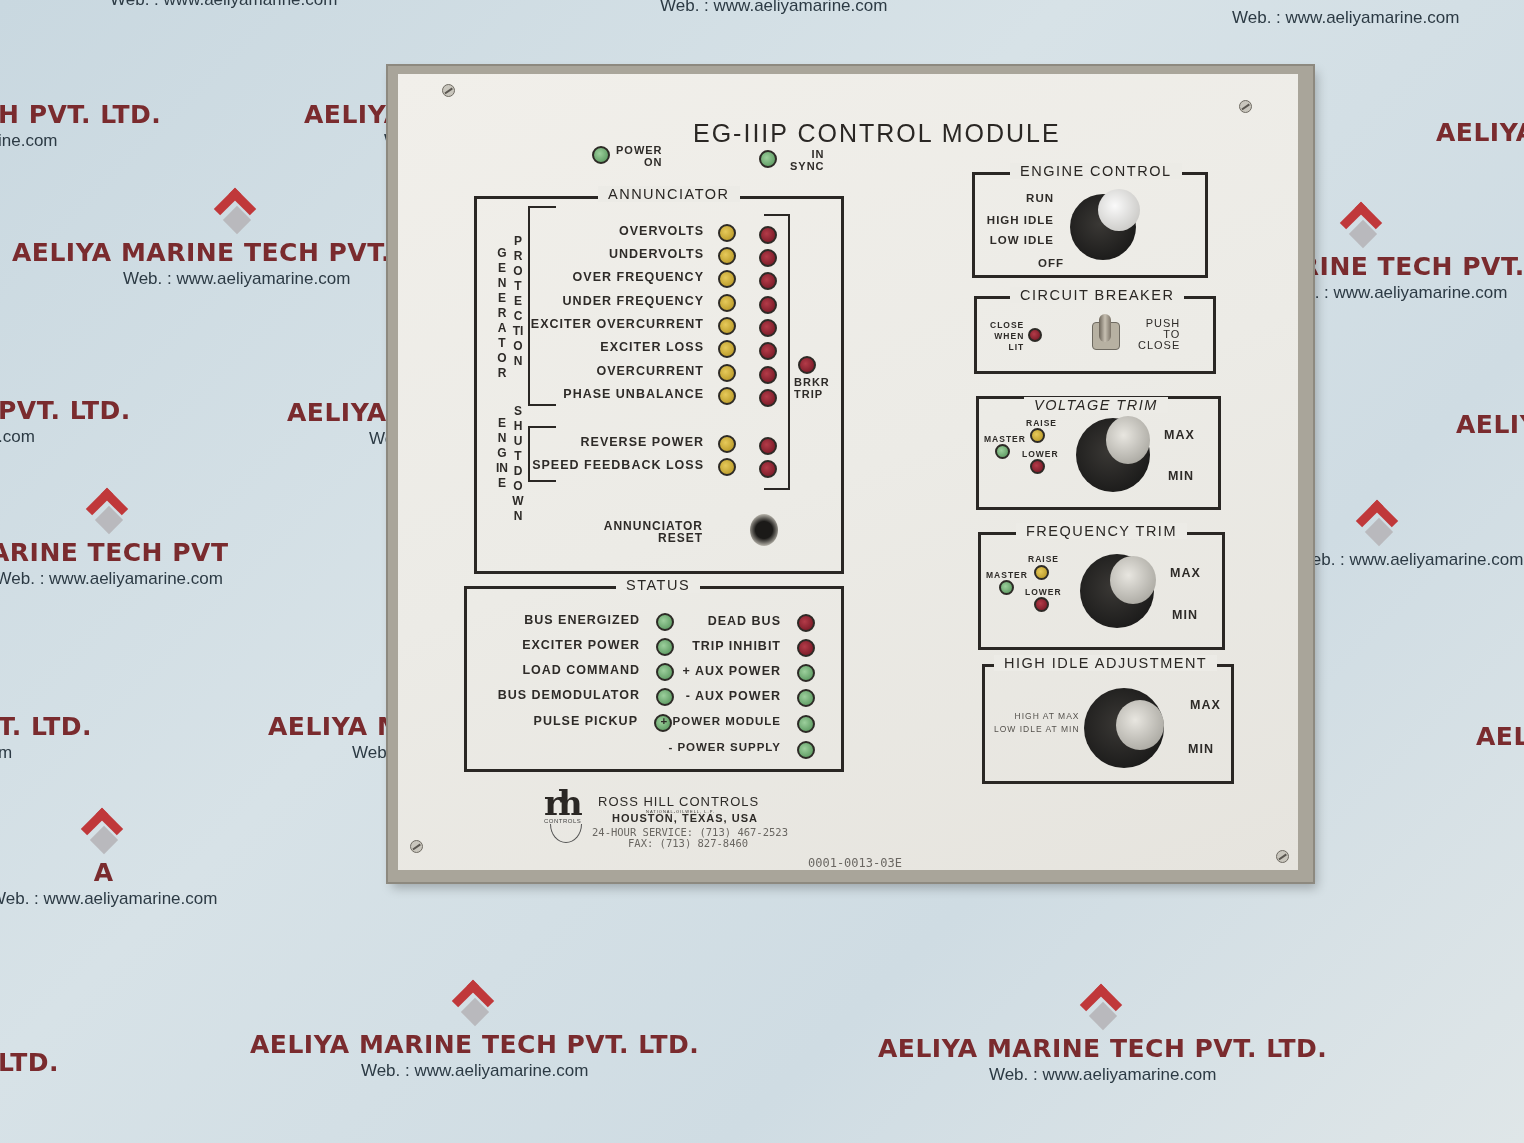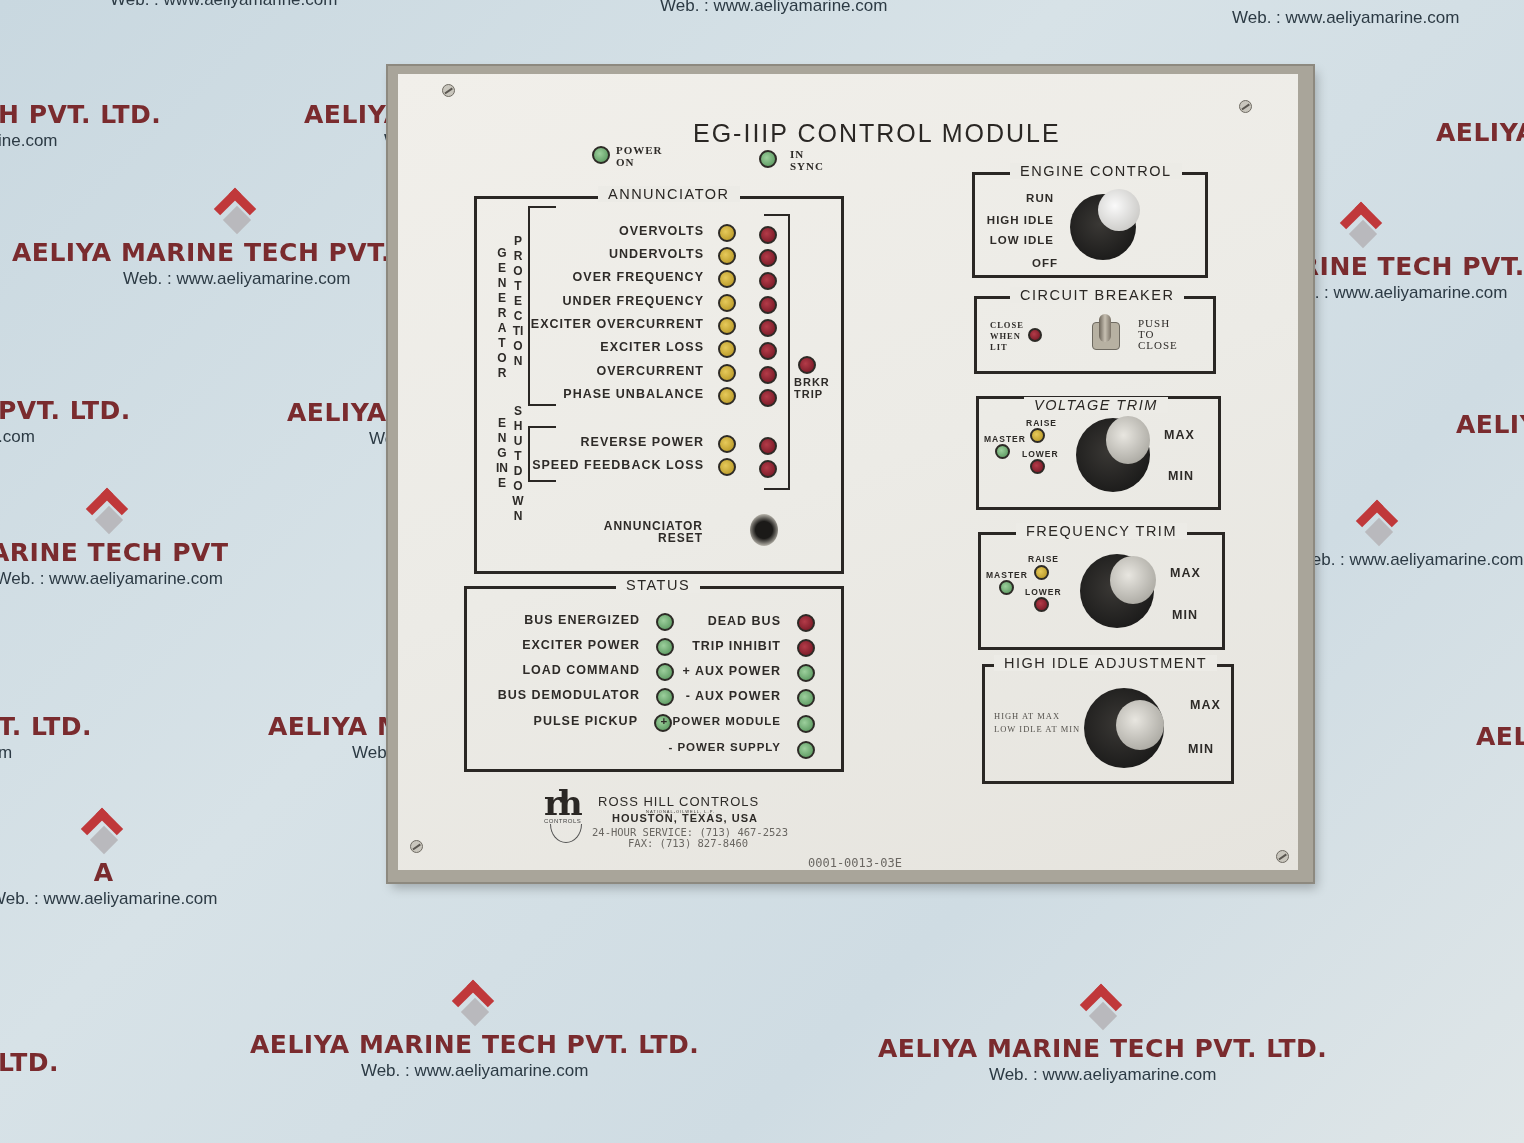--- a/index.html
+++ b/index.html
@@ -16,21 +16,21 @@
 
   
   .device{position:absolute;left:388px;top:66px;width:925px;height:816px;background:#a9a59a;
           box-shadow:0 0 0 2px #8d897f, 4px 6px 10px rgba(0,0,0,0.25);}
   .panel{position:absolute;left:10px;top:8px;width:900px;height:796px;
          background:linear-gradient(160deg,#f1efea 0%,#ecebe6 50%,#e6e4de 100%);}
   .screw{position:absolute;width:11px;height:11px;border-radius:50%;background:#c9c6bd;border:1px solid #6f6b63;}
   .screw::after{content:"";position:absolute;left:1px;top:5px;width:9px;height:1.5px;background:#5a5650;transform:rotate(-35deg);}
   .title{position:absolute;left:295px;top:45px;font-size:25px;letter-spacing:2px;color:#2a2724;}
   .lbl{position:absolute;font-weight:bold;color:#2e2b28;font-size:12.5px;letter-spacing:1px;white-space:nowrap;}
-  .lbl.c{text-align:left;font-family:Liberation Serif, serif;}
+  .lbl.c{text-align:right;}
   .lbl.r{text-align:right;}
   .led{position:absolute;width:14px;height:14px;border-radius:50%;border:2px solid #2d2a26;box-sizing:content-box;}
   .led.g{background:radial-gradient(circle at 40% 40%,#9ccf9c,#4f8f55);}
   .led.y{background:radial-gradient(circle at 40% 40%,#e6c95a,#b0901e);}
   .led.r{background:radial-gradient(circle at 40% 40%,#b33b48,#6d1320);}
   .box{position:absolute;border:3px solid #2a2724;box-sizing:border-box;}
   .boxtitle{position:absolute;background:#ecebe6;padding:0 10px;font-size:14.5px;letter-spacing:1.5px;color:#2a2724;white-space:nowrap;}
   .vert{position:absolute;font-weight:bold;color:#2e2b28;font-size:12px;width:12px;line-height:15px;text-align:center;word-break:break-all;}
   .brk{position:absolute;border:2px solid #2a2724;box-sizing:border-box;}
   .knob{position:absolute;border-radius:50%;background:radial-gradient(circle at 45% 45%,#3a3835,#111);}
@@ -264,21 +264,21 @@
     <div class="lbl r" style="right:517px;top:641px;font-size:11.5px;">+ POWER MODULE</div>
     <div class="led g" style="left:399px;top:641px;"></div>
     <div class="lbl r" style="right:517px;top:667px;font-size:11.5px;">- POWER SUPPLY</div>
     <div class="led g" style="left:399px;top:667px;"></div>
 
     <div class="box" style="left:574px;top:98px;width:236px;height:106px;"></div>
     <div class="boxtitle" style="left:612px;top:89px;">ENGINE CONTROL</div>
     <div class="lbl r" style="right:244px;top:118px;font-size:11.5px;">RUN</div>
     <div class="lbl r" style="right:244px;top:140px;font-size:11.5px;">HIGH IDLE</div>
     <div class="lbl r" style="right:244px;top:160px;font-size:11.5px;">LOW IDLE</div>
-    <div class="lbl r" style="right:240px;top:183px;font-size:11.5px;">OFF</div>
+    <div class="lbl r" style="right:234px;top:183px;font-size:11.5px;">OFF</div>
     <div class="knob" style="left:672px;top:120px;width:66px;height:66px;"></div>
     <div class="knobcap" style="left:700px;top:115px;width:42px;height:42px;background:radial-gradient(circle at 40% 40%,#fafafa,#bdbcb8);"></div>
 
     <div class="box" style="left:576px;top:222px;width:242px;height:78px;"></div>
     <div class="boxtitle" style="left:612px;top:213px;">CIRCUIT BREAKER</div>
     <div class="lbl c" style="left:592px;top:246px;white-space:pre;font-size:8.5px;line-height:11px;">CLOSE
 WHEN
 LIT</div>
     <div class="led r" style="left:630px;top:254px;width:10px;height:10px;"></div>
     <div class="toggle" style="left:692px;top:238px;width:30px;height:40px;">

